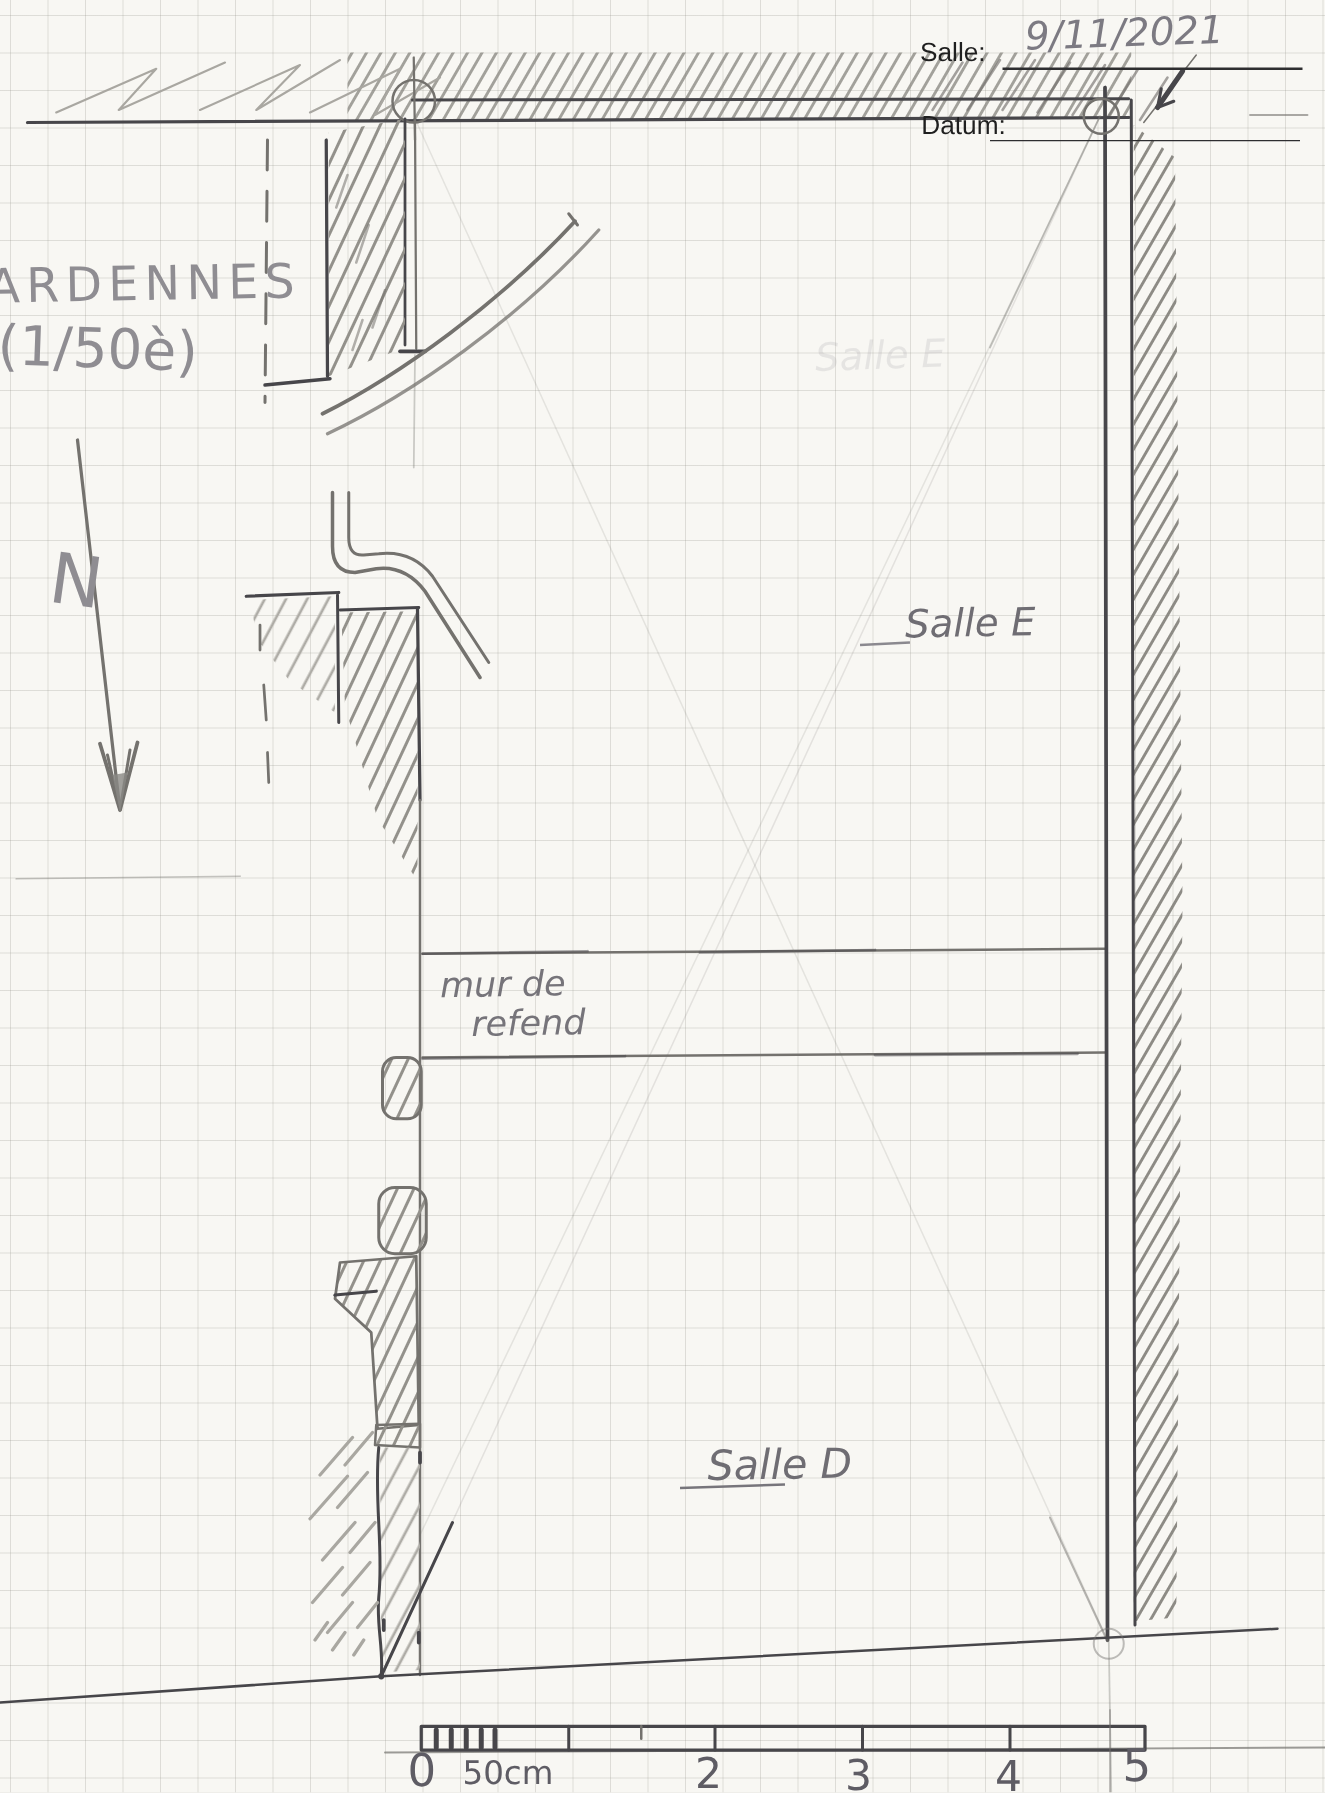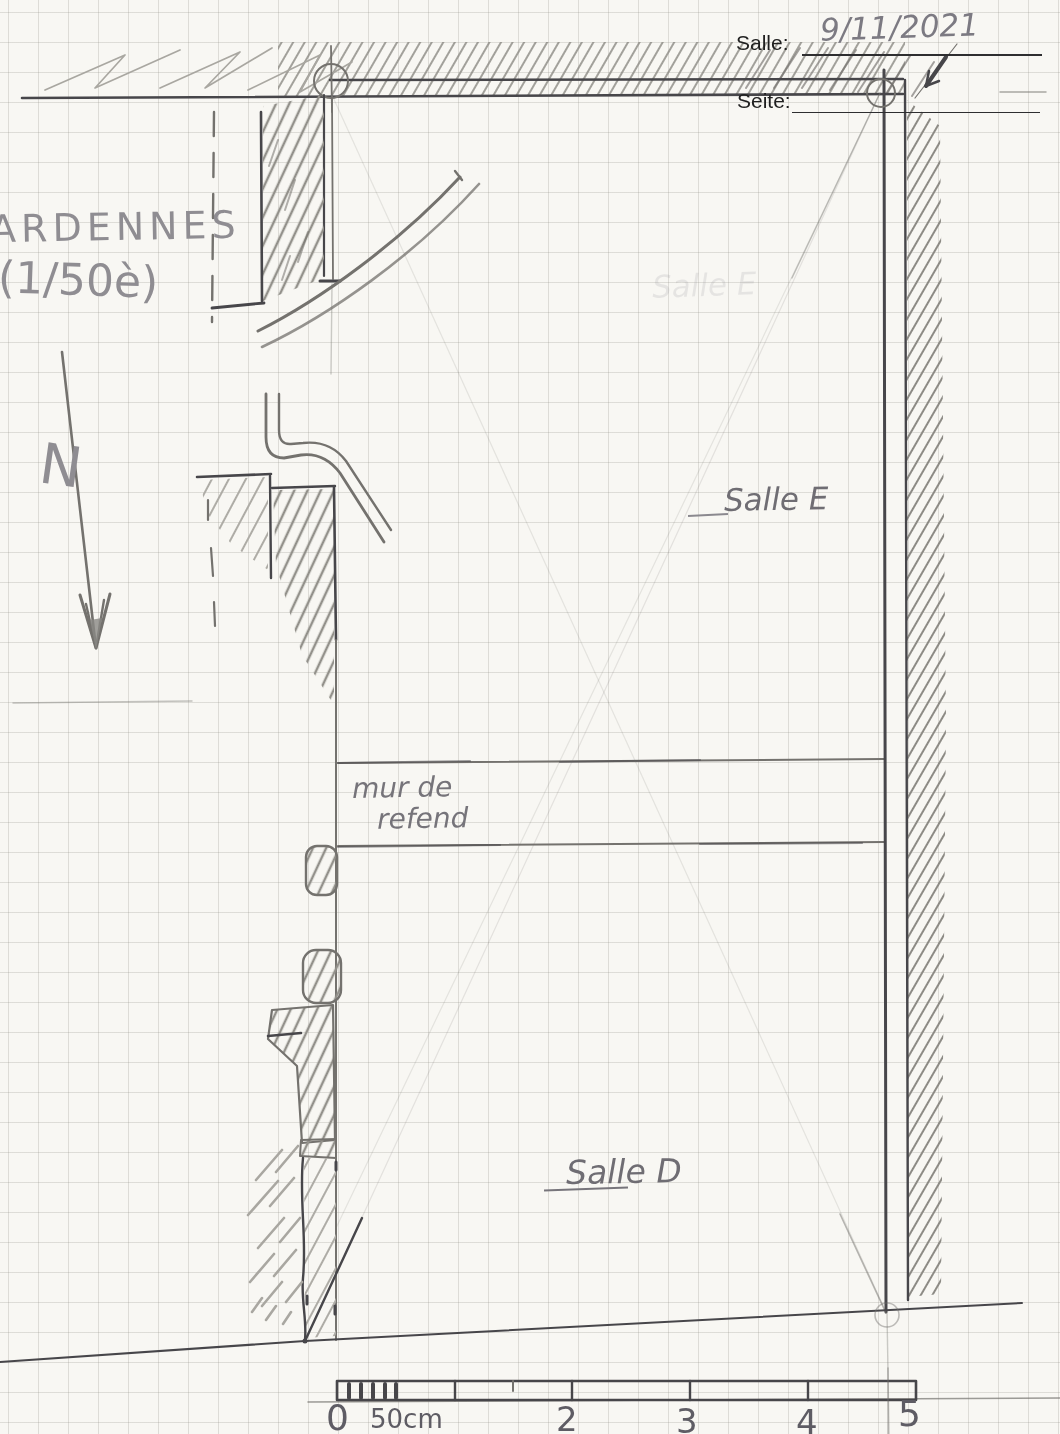--- a/index.html
+++ b/index.html
@@ -152,21 +152,21 @@
       <path class="pm" stroke-width="2" fill="none" d="M513,1381 L513,1391"></path>
       <path class="pd" stroke-width="4" fill="none" d="M349,1384 L349,1398 M361,1384 L361,1398 M373,1384 L373,1398 M385,1384 L385,1398 M396,1384 L396,1398"></path>
       <path class="pm" stroke-width="1.5" fill="none" opacity=".45" d="M888,1368 L888,1434"></path>
     </g>
   </svg>
 
   <div class="lbl printed" style="left:736px;top:32px;">Salle:</div>
   <div class="rule" style="left:802px;top:54px;width:240px;"></div>
   <div class="lbl hw" style="left:820px;top:12px;font-size:31px;color:#7c7a82;transform:rotate(-2deg);">9/11/2021</div>
 
-  <div class="lbl printed" style="left:737px;top:90px;">Seite:</div>
+  <div class="lbl printed" style="left:737px;top:90px;">Datum:</div>
   <div class="rule" style="left:792px;top:112px;width:248px;border-top-width:1.8px;"></div>
 
   <div class="lbl pencil-cap" style="left:-10px;top:208px;font-size:38px;letter-spacing:5px;transform:rotate(-1deg);">ARDENNES</div>
   <div class="lbl pencil-cap" style="left:-2px;top:258px;font-size:44px;transform:rotate(2deg);">(1/50è)</div>
   <div class="lbl pencil-cap" style="left:40px;top:438px;font-size:56px;transform:rotate(8deg);">N</div>
 
   <div class="lbl hw" style="left:652px;top:270px;font-size:31px;opacity:.16;transform:rotate(-2deg);color:#8a8890;">Salle E</div>
 
   <div class="lbl hw" style="left:724px;top:484px;font-size:31px;color:#6f6d73;transform:rotate(-1deg);">Salle E</div>
   <div class="dash" style="left:688px;top:514px;width:40px;border-top:2.5px solid #8b898f;transform:rotate(-3deg);"></div>

